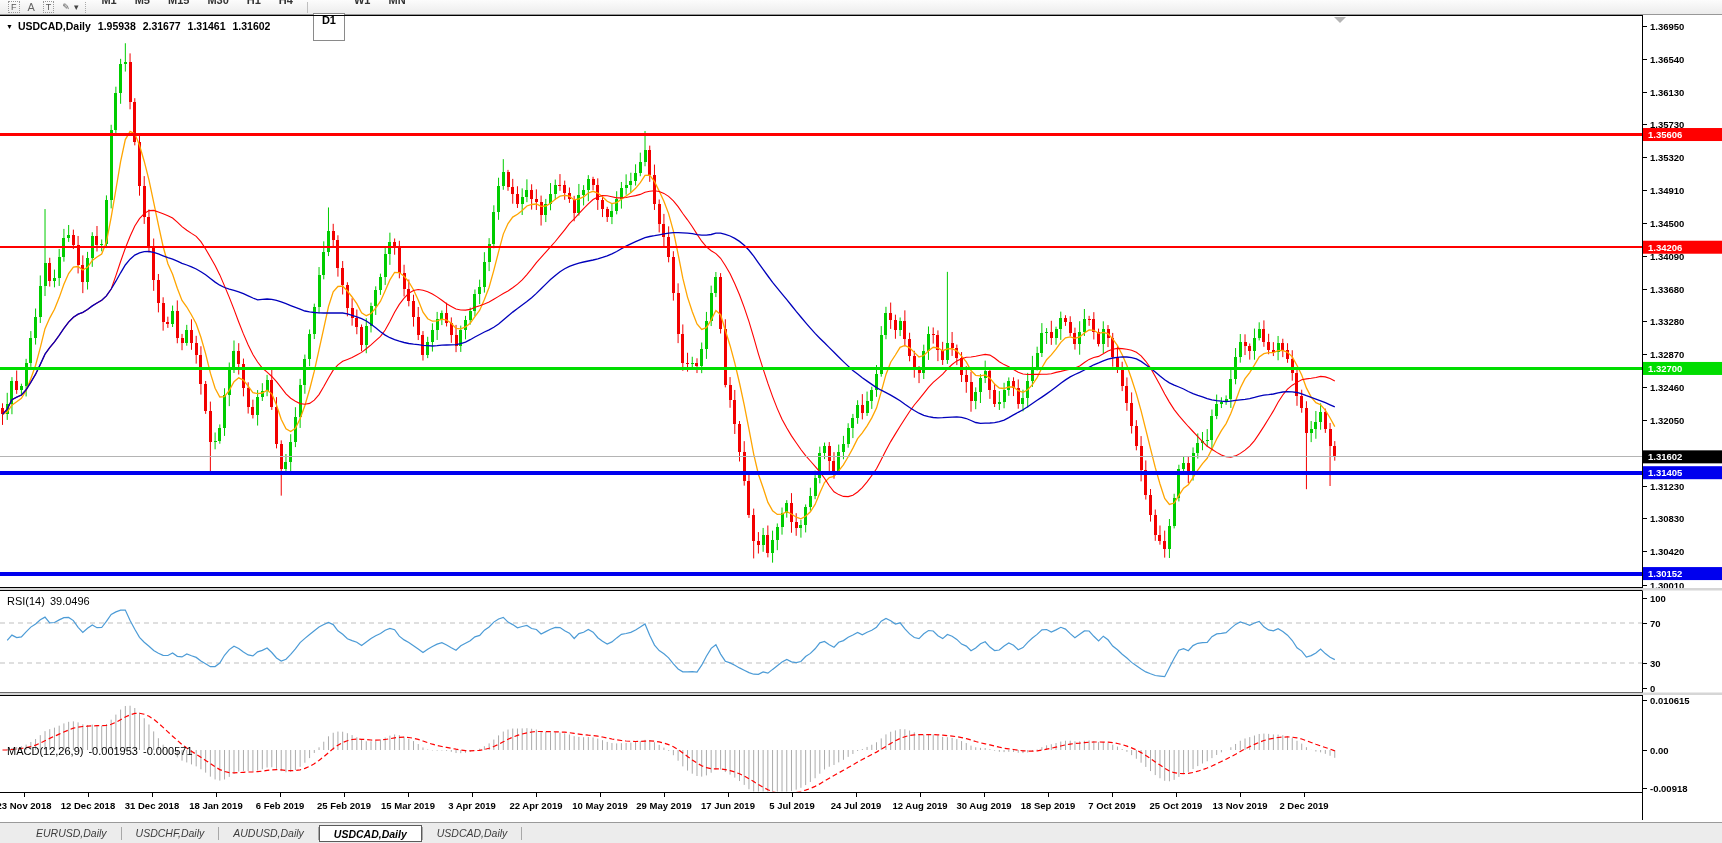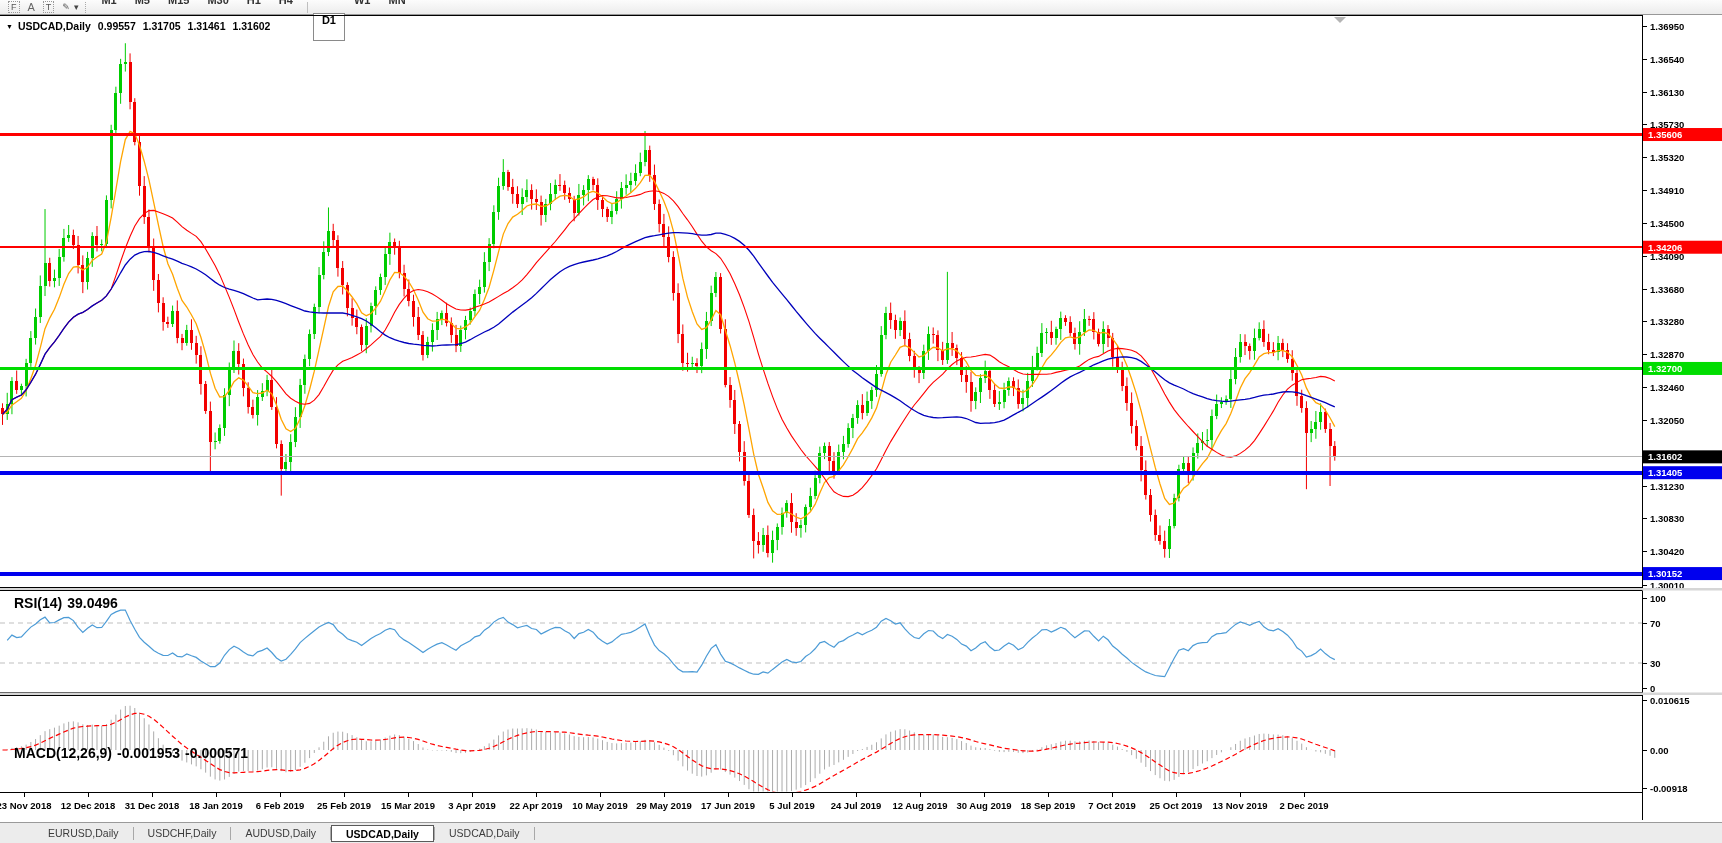--- a/index.html
+++ b/index.html
@@ -13,31 +13,31 @@
   .tool .dashbox{border:1px dotted #999;padding:0 2px;}
   .vsep{width:1px;height:11px;background:#bfbfbf;margin:0 5px;}
   .dotsep{width:3px;height:11px;margin:0 3px;border-left:1px dotted #aaa;}
   .tfbtn{font-weight:700;font-size:11px;line-height:12px;color:#333;padding:0 8px;height:28px;
          border:1px solid transparent;box-sizing:border-box;cursor:default;}
   .tfbtn.active{background:#fff;border:1px solid #8a8a8a;color:#000;margin-top:40px;}
   
   .ohlc-header{position:absolute;top:20px;left:6px;font-size:10.5px;font-weight:700;color:#000;z-index:5;}
   .ohlc-header .tri{font-size:7px;vertical-align:1px;margin-right:5px;}
   .ohlc-header span{margin-right:4px;}
-  .panel-title{position:absolute;left:14px;font-size:14px;font-weight:700;color:#000;z-index:5;}
+  .panel-title{position:absolute;left:7px;font-size:11px;font-weight:400;color:#000;z-index:5;}
   .panel-title span{margin-right:5px;}
   
   #chart-svg{position:absolute;top:15px;left:0;}
   text.ax{font:600 9.5px "Liberation Sans","DejaVu Sans",sans-serif;fill:#000;}
   text.badge{font:700 9.5px "Liberation Sans","DejaVu Sans",sans-serif;fill:#fff;}
   text.dt{font:600 9.5px "Liberation Sans","DejaVu Sans",sans-serif;fill:#000;}
   
   .tabbar{position:absolute;left:0;bottom:0;width:1722px;height:21px;box-sizing:border-box;
           background:#ececec;border-top:1px solid #9a9a9a;display:flex;align-items:center;
-          padding-left:34px;}
+          padding-left:22px;font-style:italic;}
   .tab{font-size:10.5px;color:#3c3c3c;padding:1px 14px;height:17px;line-height:15px;
        box-sizing:border-box;cursor:default;white-space:nowrap;}
   .tab.active{background:#fff;border:1px solid #5a5a5a;font-weight:700;color:#000;}
   .tabsep{width:1px;height:13px;background:#a8a8a8;}
 </style>
 </head>
 <body>
 
 <div class="toolbar">
   <div class="tool"><span class="dashbox">F</span></div>
@@ -55,22 +55,22 @@
       <div class="tfbtn">H4</div>
       <div class="vsep"></div>
       <div class="tfbtn active">D1</div>
       <div class="tfbtn">W1</div>
       <div class="tfbtn">MN</div>
     </div>
 </div>
 
 <div class="ohlc-header">
   <span class="tri">▼</span><span>USDCAD,Daily</span>
-  <span>0.99557</span>
-  <span>1.31705</span>
+  <span>1.95938</span>
+  <span>2.31677</span>
   <span>1.31461</span>
   <span>1.31602</span>
 </div>
 <div class="panel-title" style="top:595px;">
   <span>RSI(14)</span><span>39.0496</span>
 </div>
 <div class="panel-title" style="top:701px;margin-top:44px;">
   <span>MACD(12,26,9)</span><span>-0.001953</span><span>-0.000571</span>
 </div>
 

